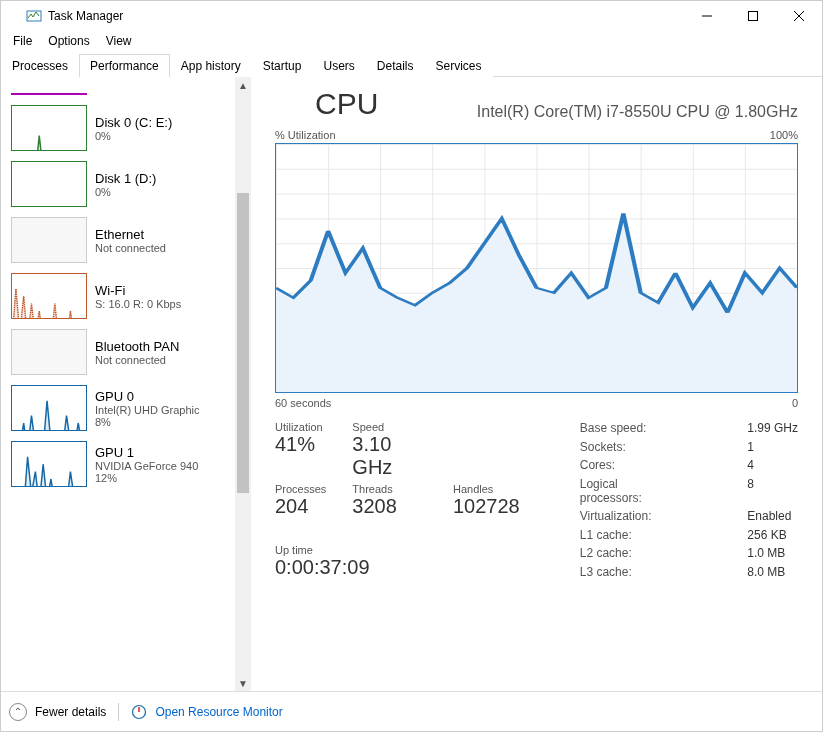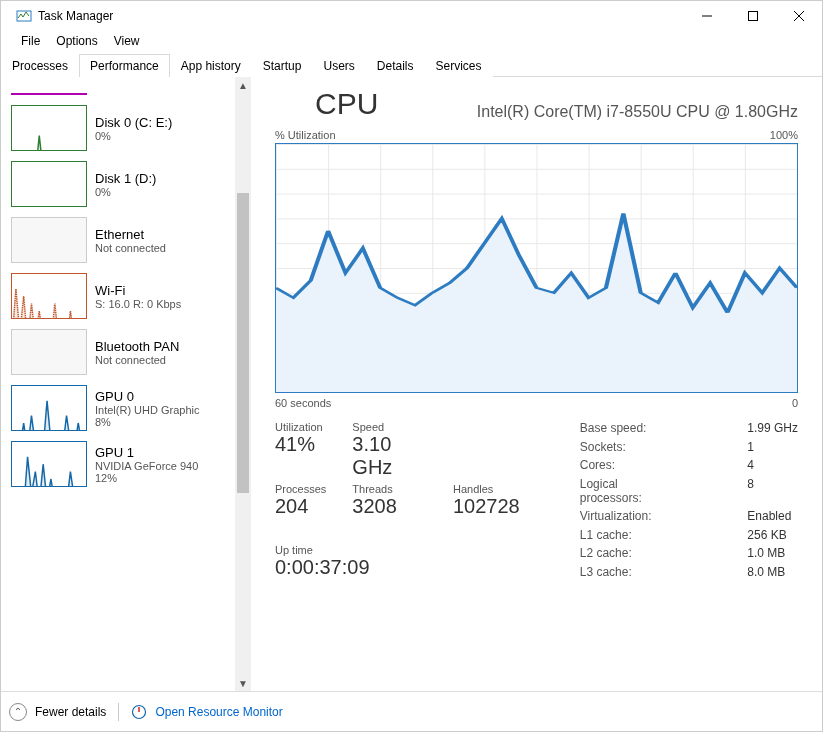--- a/index.html
+++ b/index.html
@@ -1,22 +1,22 @@
 <!DOCTYPE html>
 <html><head>
 <meta charset="utf-8">
 <style>
   * { box-sizing: border-box; margin: 0; padding: 0; }
   body { font-family: "Segoe UI", Arial, sans-serif; font-size: 12px; color: #000; background: #fff; width: 823px; height: 732px; overflow: hidden; display: flex; flex-direction: column; border: 1px solid #ccc; }
-  .titlebar { height: 30px; display: flex; align-items: center; padding: 0 0 0 15px; }
+  .titlebar { height: 30px; display: flex; align-items: center; padding: 0 0 0 25px; }
   .titlebar .icon { width: 16px; height: 16px; margin-right: 6px; }
   .titlebar .title { font-size: 12px; }
   .titlebar .spacer { flex: 1; }
   .winbtn { width: 46px; height: 30px; display: flex; align-items: center; justify-content: center; }
-  .menubar { height: 20px; display: flex; align-items: center; padding: 0 12px; gap: 0; }
+  .menubar { height: 20px; display: flex; align-items: center; padding: 0 4px; gap: 0; }
   .menubar span { padding: 2px 8px; font-size: 12px; }
   .tabs { display: flex; border-bottom: 1px solid #d9d9d9; padding: 0 0 0 0; margin-top: 2px; }
   .tab { padding: 4px 10px; font-size: 12px; border: 1px solid transparent; border-bottom: none; position: relative; top: 1px; background: #fff; }
   .tab.active { border-color: #d9d9d9; background: #fff; }
   .tab:not(.active) { color: #000; }
   .body { flex: 1; display: flex; min-height: 0; }
   .sidebar { width: 250px; display: flex; flex-direction: column; position: relative; }
   .sidelist { flex: 1; overflow-y: auto; padding: 6px 13px 6px 8px; }
   .side-item { display: flex; align-items: center; gap: 8px; padding: 4px 2px; margin-bottom: 2px; }
   .thumb { width: 76px; height: 46px; border: 1px solid #aaa; background: #fff; position: relative; overflow: hidden; flex-shrink: 0; }

